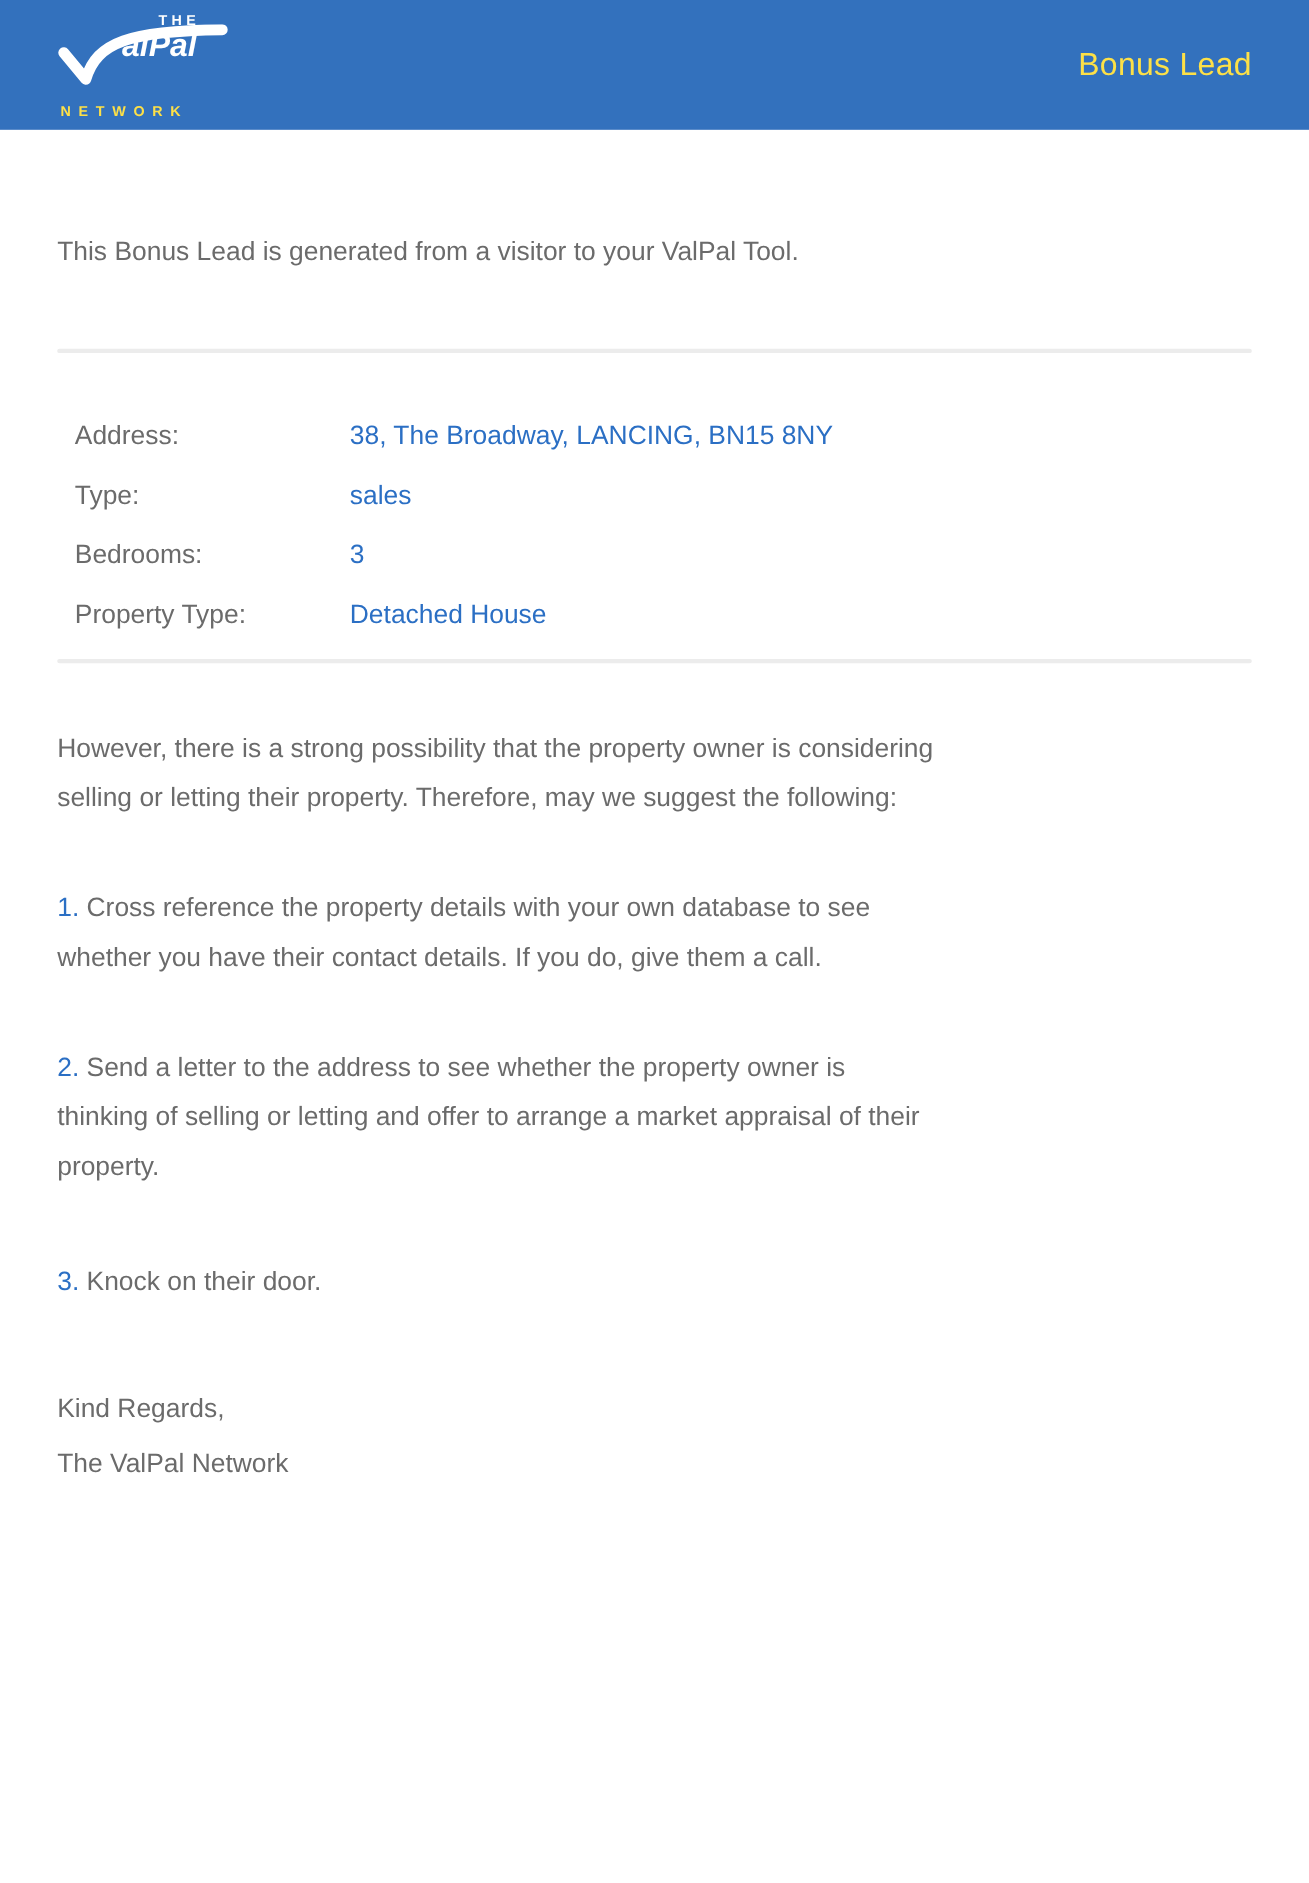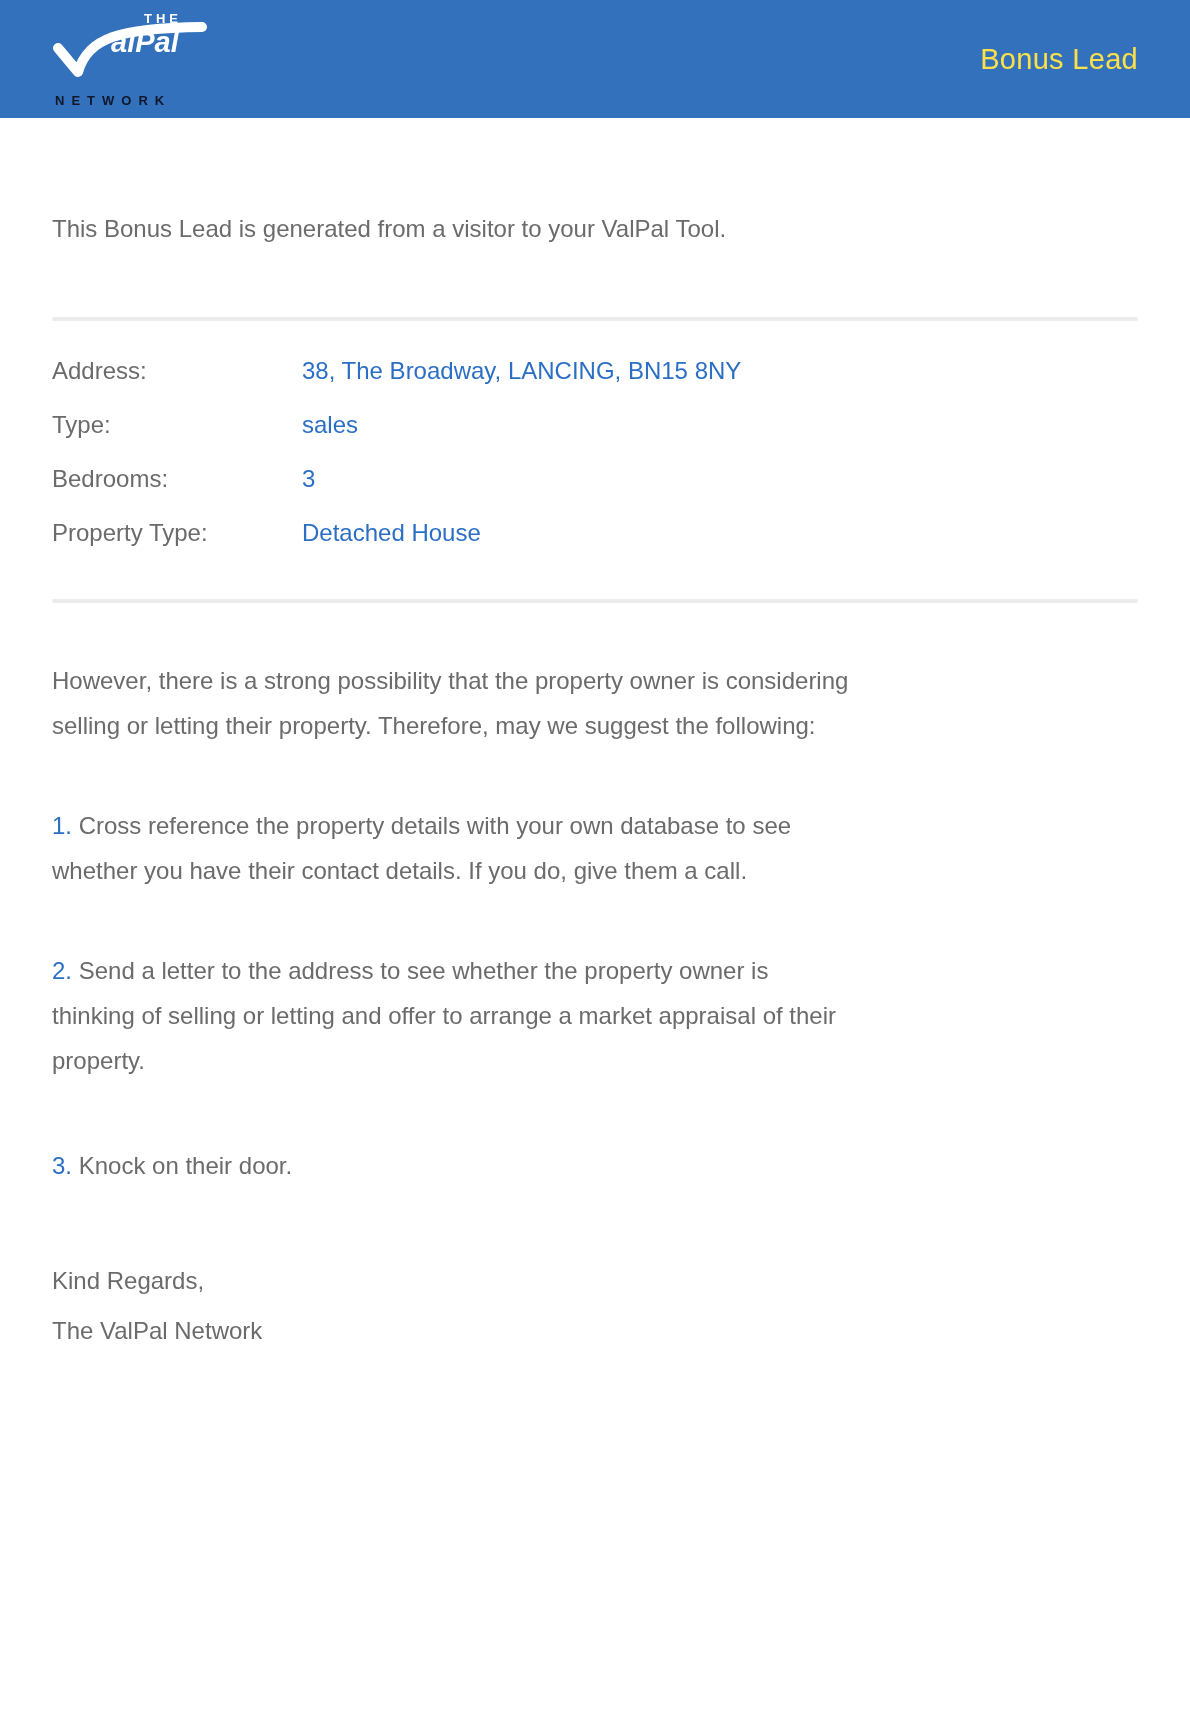--- a/index.html
+++ b/index.html
@@ -24,36 +24,36 @@
   .logo-swoosh{position:absolute;left:0;top:12px;width:160px;height:58px;}
   .logo-the{
     position:absolute;top:1px;left:92px;color:#fff;
     font-size:13px;font-weight:bold;letter-spacing:4px;
   }
   .logo-word{
     position:absolute;top:16px;left:36px;color:#fff;
     font-size:29px;font-weight:bold;font-style:italic;letter-spacing:0px;margin-left:23px;
   }
   .logo-network{
-    position:absolute;bottom:0;left:3px;color:#0f172a;
+    position:absolute;bottom:0;left:3px;color:#fde047;
     font-size:13px;font-weight:bold;letter-spacing:7px;
   }
 
   
   .content{
     padding:38px 52px 0 52px;box-sizing:border-box;
     color:var(--text_gray,#6b6b6b);font-size:24px;
   }
   .para{margin:0;line-height:45px;white-space:pre-line;}
   .intro{margin-top:50px;}
   .divider{height:4px;background:var(--divider,#ececec);border:none;border-radius:2px;}
   .divider-1{margin-top:66px;}
   .divider-2{margin-top:26px;}
   .details{margin-top:36px;}
-  .detail-row{display:flex;align-items:flex-start;height:54px;}
+  .detail-row{display:flex;align-items:flex-end;height:54px;margin-left:16px;}
   .detail-label{width:250px;flex:0 0 250px;color:var(--text_gray,#6b6b6b);}
   .detail-value{color:var(--accent_blue,#2b6fc4);}
   .blue-text{color:var(--accent_blue,#2b6fc4);}
   .notice{margin-top:48px;}
   .suggestion{margin-top:55px;}
   .step{margin-top:55px;}
   .step-3{margin-top:60px;}
   .step-number{color:var(--accent_blue,#2b6fc4);}
   .signoff{margin-top:70px;}
   .signature{margin-top:5px;}

